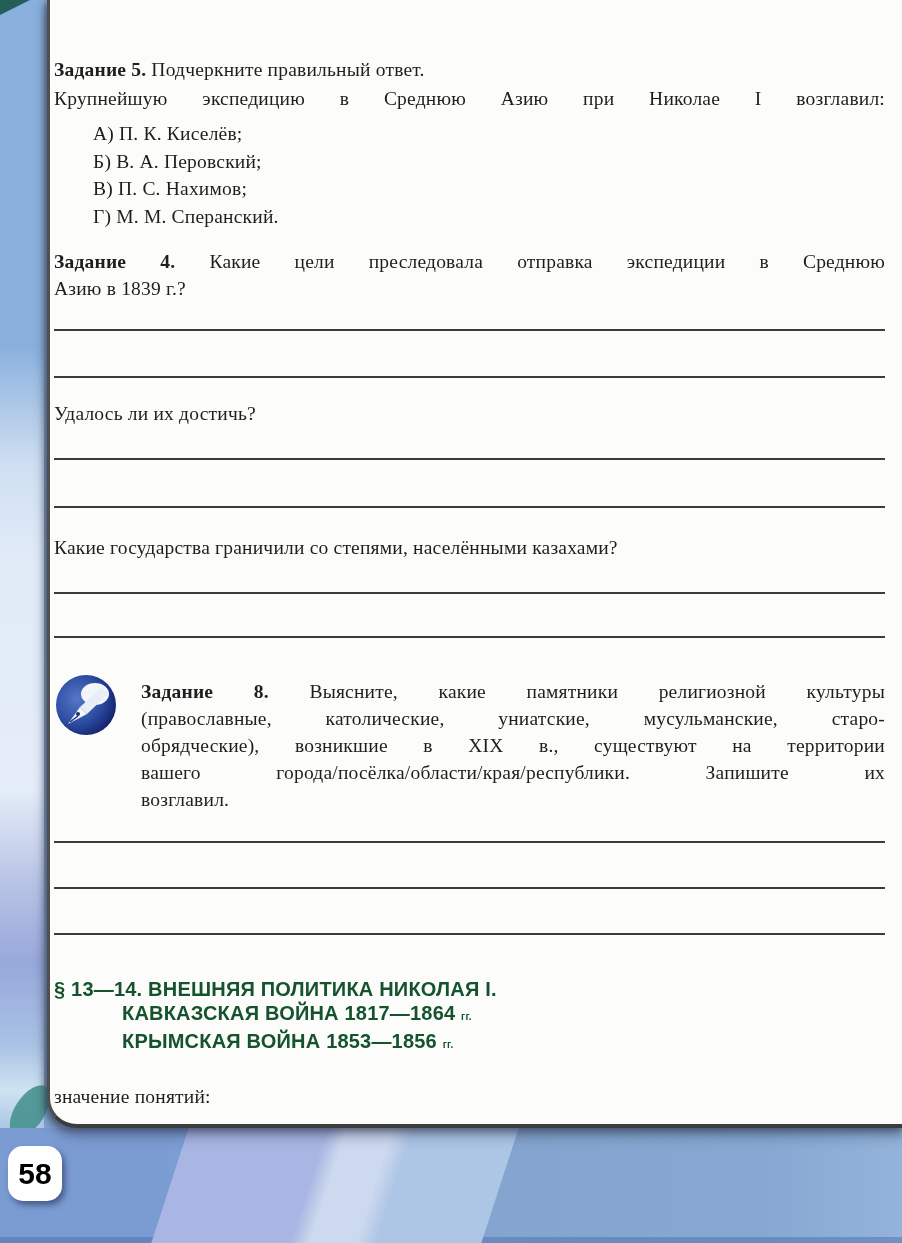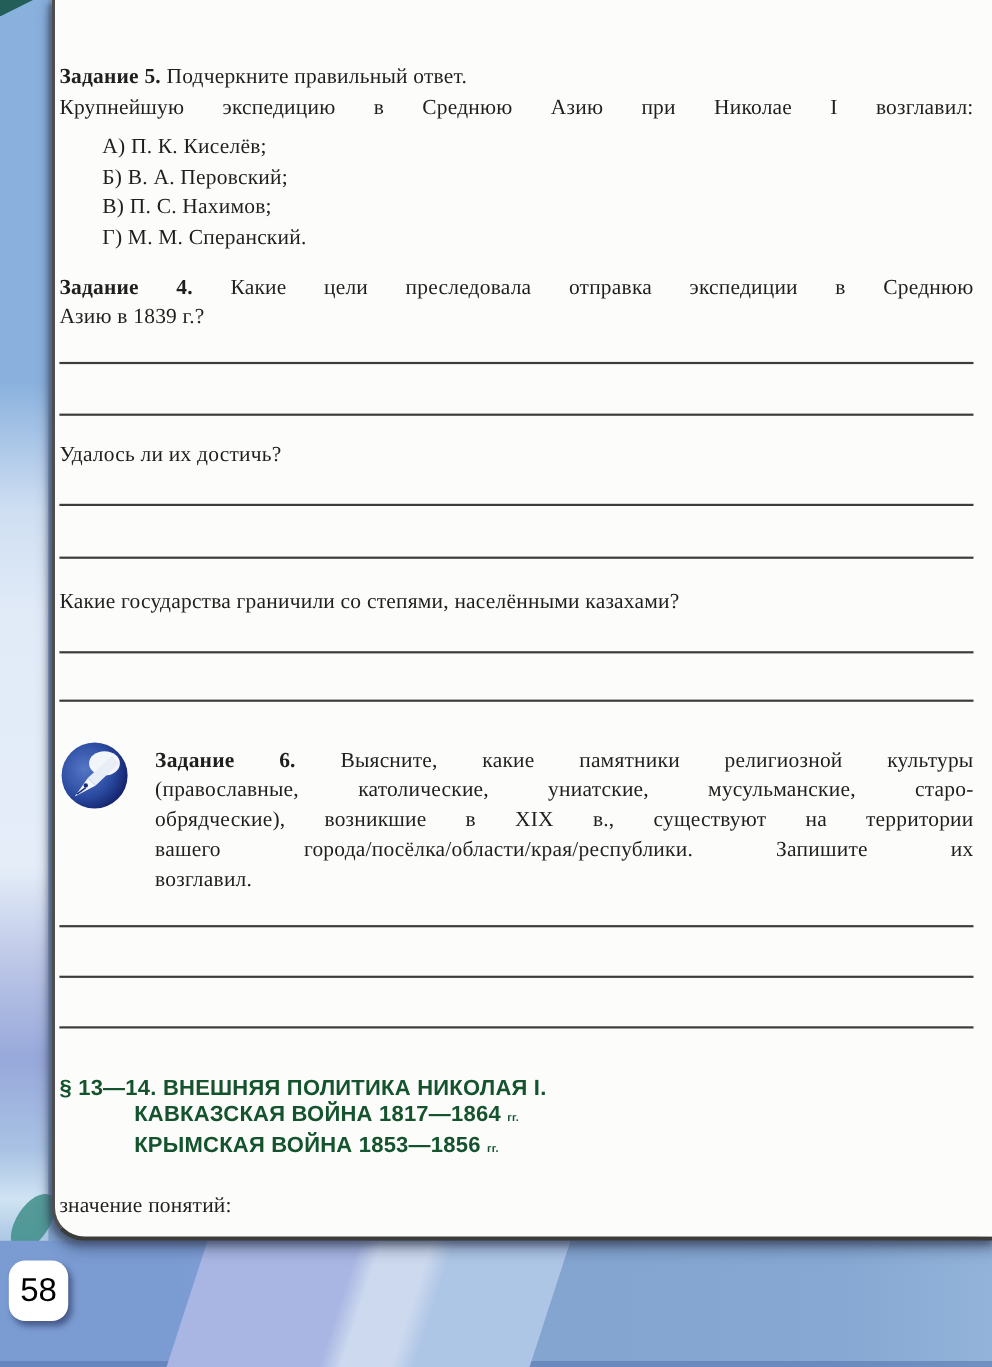--- a/index.html
+++ b/index.html
@@ -92,21 +92,21 @@
   .gg { font-size:10px; }
 
   .t1 { margin-top:26px; }
 
   
   .badge {
     position:absolute; left:8px; top:1146px; width:54px; height:55px;
     background:#ffffff; border-radius:15px;
     display:flex; align-items:center; justify-content:center;
     font-family:"Liberation Sans","DejaVu Sans",sans-serif;
-    font-weight:normal; font-size:30px; color:#000;
+    font-weight:bold; font-size:30px; color:#000;
     box-shadow:3px 4px 6px rgba(25,35,75,.55);
     z-index:5;
   }
 </style>
 </head>
 <body>
 
 <div class="bg-left"></div>
 <div class="corner-teal"></div>
 <div class="teal-streak"></div>
@@ -149,21 +149,21 @@
             </radialGradient>
           </defs>
           <circle cx="31" cy="31" r="30" fill="url(#ballg)"></circle>
           <ellipse cx="40" cy="20" rx="14" ry="11" fill="#f2f6fb"></ellipse>
           <polygon points="47,13 53,20 32,40 25,33" fill="#e8edf6"></polygon>
           <polygon points="25,33 32,40 13,50" fill="#f2f6fb"></polygon>
           <circle cx="23" cy="40" r="2" fill="#1a2d74"></circle>
           <line x1="23" y1="42" x2="15" y2="48" stroke="#1a2d74" stroke-width="1.4"></line>
         </svg>
       </div>
-      <div class="jl"><span class="b">Задание 6.</span><span> Выясните, какие памятники религиозной культуры</span></div>
+      <div class="jl"><span class="b">Задание 8.</span><span> Выясните, какие памятники религиозной культуры</span></div>
       <div class="jl">(православные, католические, униатские, мусульманские, старо-</div>
       <div class="jl">обрядческие), возникшие в XIX в., существуют на территории</div>
       <div class="jl">вашего города/посёлка/области/края/республики. Запишите их</div>
       <div class="ll">возглавил.</div>
     </div>
     <div class="wline w7"></div>
     <div class="wline w8"></div>
     <div class="wline w9"></div>
 
     <div class="heading">

